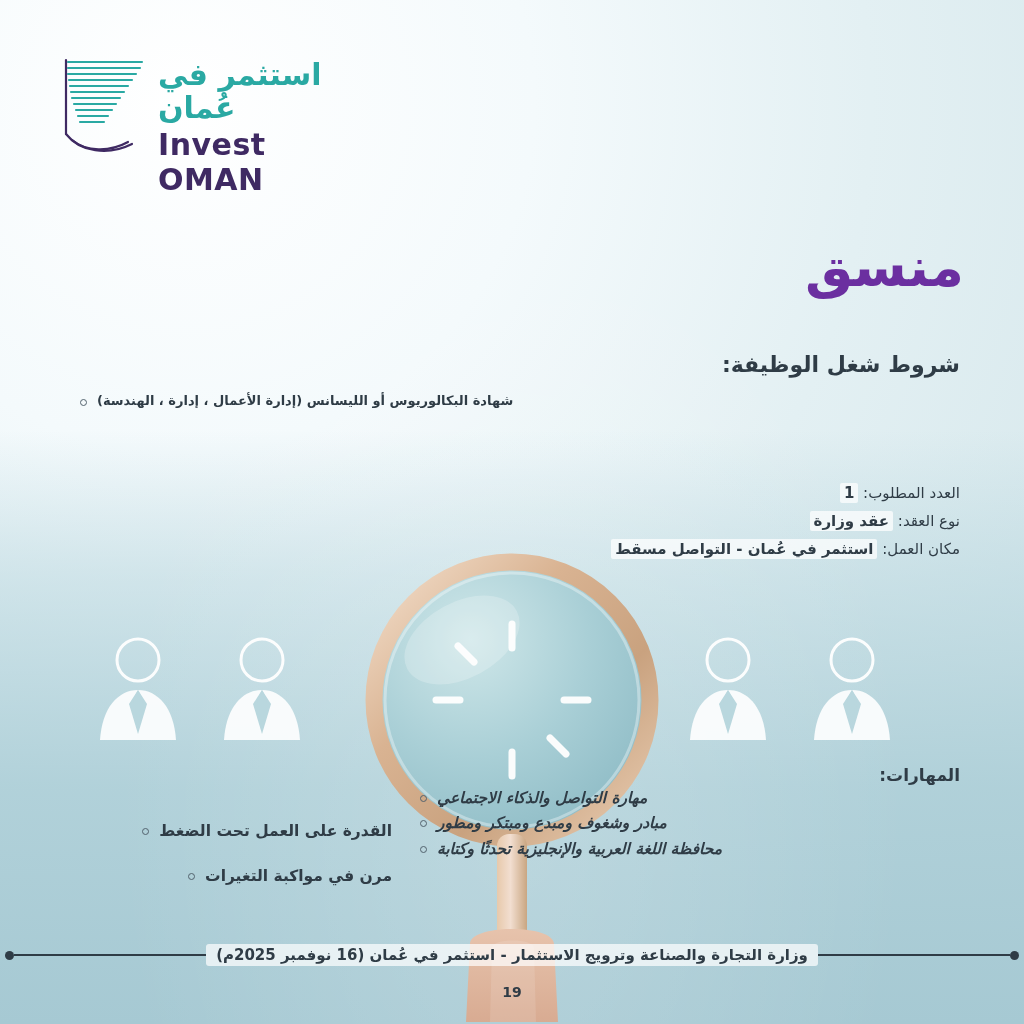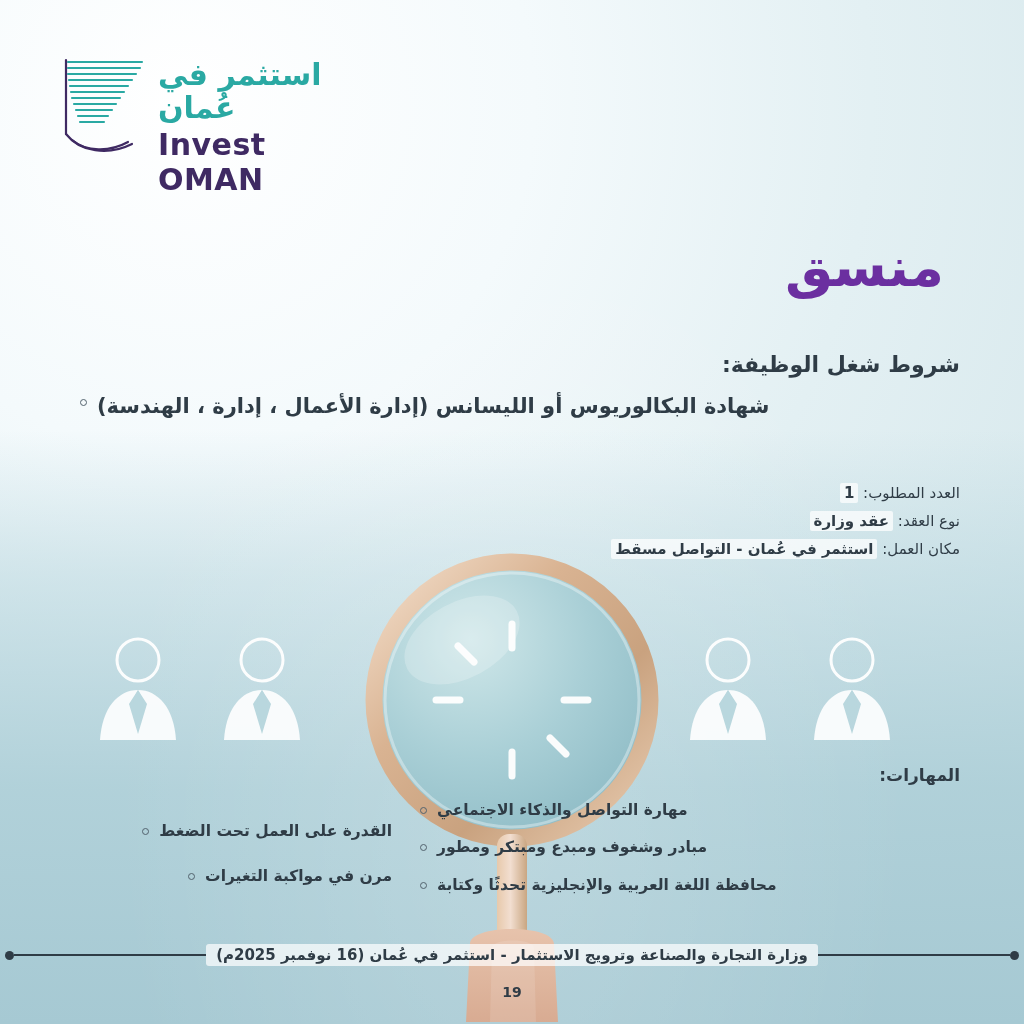--- a/index.html
+++ b/index.html
@@ -35,48 +35,48 @@
     font-size: 30px; font-weight: 700; color: #2aa9a3; direction: rtl;
     letter-spacing: 0px; line-height: 1.1;
   }
   .logo-en {
     font-size: 30px; font-weight: 700; color: #3f2a63; direction: ltr;
     letter-spacing: 0.5px; line-height: 1.15; margin-top: 4px;
   }
 
   
   .job-title {
-    position: absolute; top: 236px; right: 80px;
+    position: absolute; top: 236px; right: 60px;
     font-size: 54px; font-weight: 800; color: #6b2fa0;
     letter-spacing: -1px;
   }
 
   
   .conditions { position: absolute; top: 352px; right: 64px; width: 880px; text-align: right; }
   .section-heading { font-size: 22px; font-weight: 700; color: #2f3c46; }
   .bullet-line {
     display: flex; flex-direction: row-reverse; justify-content: flex-start;
     align-items: flex-start; gap: 10px; margin-top: 14px;
   }
   .bullet-dot {
     flex: 0 0 auto; width: 7px; height: 7px; border-radius: 50%;
     border: 1.4px solid #53636e; background: transparent; margin-top: 8px;
   }
-  .bullet-text { font-size: 21px; font-weight: 700; color: #2f3c46; line-height: 1.5; }
+  .bullet-text { font-size: 13px; font-weight: 700; color: #2f3c46; line-height: 1.5; }
 
   
   .meta { position: absolute; top: 484px; right: 64px; text-align: right; }
   .meta-row { font-size: 15px; color: #2f3c46; margin-bottom: 10px; white-space: nowrap; }
   .meta-label { font-weight: 400; }
   .meta-value { font-weight: 700; background: rgba(255,255,255,0.72); padding: 1px 4px; border-radius: 2px; }
 
   
   .skills { position: absolute; top: 765px; right: 64px; width: 540px; text-align: right; }
   .skills .section-heading { font-size: 17px; }
-  .skills .bullet-line { margin-top: 14px; }
+  .skills .bullet-line { margin-top: 2px; font-style: italic; }
   .skills .bullet-text { font-size: 15.5px; }
 
   
   .traits { position: absolute; top: 798px; left: 62px; width: 330px; }
   .traits .bullet-line { margin-top: 22px; justify-content: flex-end; }
   .traits .bullet-text { font-size: 15.5px; }
 
   
   .people { position: absolute; top: 630px; left: 0; width: 1024px; height: 130px; pointer-events: none; }
   .person { position: absolute; width: 100px; height: 120px; opacity: 0.95; }

